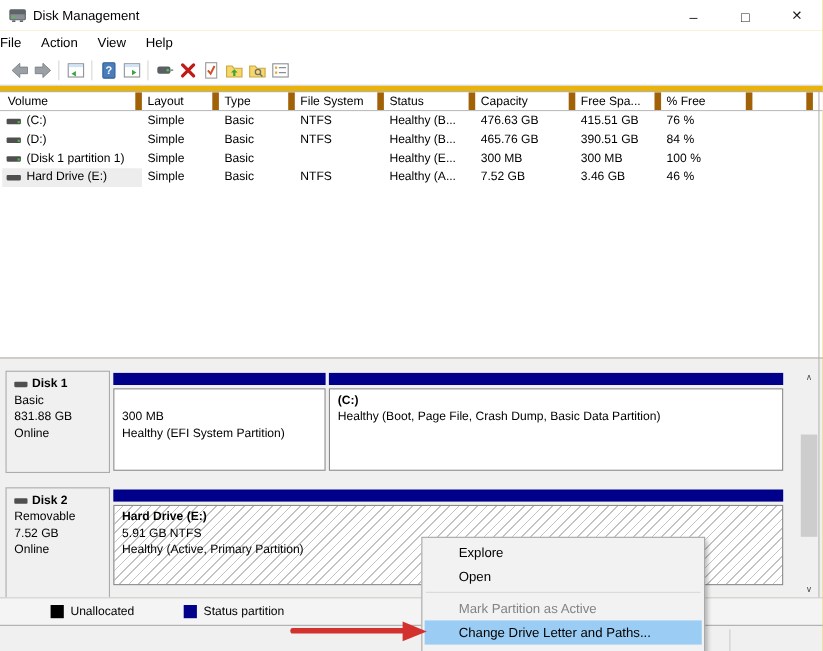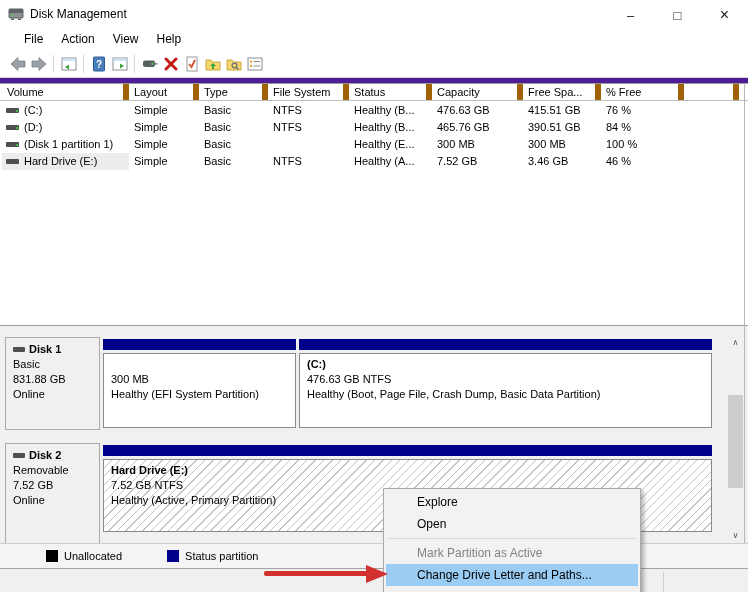--- a/index.html
+++ b/index.html
@@ -1,30 +1,30 @@
 <!DOCTYPE html>
 <html><head>
 <meta charset="utf-8">
 <style>
   * { margin:0; padding:0; box-sizing:border-box; }
   html,body { width:748px; height:592px; }
   #win {
     position:relative; width:748px; height:592px; overflow:hidden;
-    background:#4c1d95; color:#000;
+    background:#eab308; color:#000;
     font-family:"Liberation Sans","DejaVu Sans",sans-serif;
   }
   
   .titlebar { position:absolute; top:0; left:0; right:0; height:28px; background:#fff; }
   .title-icon { position:absolute; left:8px; top:7px; width:16px; height:14px; }
   .title-text { position:absolute; left:30px; top:0; line-height:28px; font-size:12px; }
   .win-controls { position:absolute; right:0; top:0; height:30px; display:flex; }
   .win-btn { width:47px; height:30px; display:flex; align-items:center; justify-content:center; font-size:13px; color:#1a1a1a; }
   .win-btn.close { font-size:16px; }
   
-  .menubar { position:absolute; top:28px; left:0; right:0; height:22px; display:flex; padding-left:24px; font-size:12px; background:#fff; }
+  .menubar { position:absolute; top:28px; left:0; right:0; height:22px; display:flex; padding-left:0; font-size:12px; background:#fff; }
   .menu-item { line-height:22px; padding:0 9px; }
   .menu-item:first-child { padding-left:0; }
   
   .toolbar { position:absolute; top:50px; left:0; right:0; height:28px; border-bottom:1px solid #d4d4d4; background:#fff;
              display:flex; align-items:center; padding-left:7px; }
   .tbtn { width:21px; height:21px; display:flex; align-items:center; justify-content:center; flex:none; }
   .tsep { width:1px; height:18px; background:#d6d6d6; margin:0 4px; flex:none; }
   
   .listpane { position:absolute; top:83px; left:0; right:0; height:243px; background:#fff;
               border-top:1px solid #9a9a9a; border-bottom:1px solid #9a9a9a; }
@@ -272,40 +272,39 @@
         <div class="ptitle"></div>
         <div>300 MB</div>
         <div>Healthy (EFI System Partition)</div>
       </div>
     </div>
 
     <div class="part" id="p-c">
       <div class="pbar" style="background-color: rgb(0, 0, 139);"></div>
       <div class="pbody">
         <div class="ptitle">(C:)</div>
-        <div>476.63 GB NTFS</div>
         <div>Healthy (Boot, Page File, Crash Dump, Basic Data Partition)</div>
       </div>
     </div>
 
     <div class="disk-label" id="d2label">
       <div class="dl-title">
           <span class="mini-disk"></span>
           <span>Disk 2</span>
         </div>
       <div>Removable</div>
       <div>7.52 GB</div>
       <div>Online</div>
     </div>
 
     <div class="part" id="p-e">
       <div class="pbar" style="background-color: rgb(0, 0, 139);"></div>
       <div class="pbody hatch">
         <div class="ptitle">Hard Drive (E:)</div>
-        <div>7.52 GB NTFS</div>
+        <div>5.91 GB NTFS</div>
         <div>Healthy (Active, Primary Partition)</div>
       </div>
     </div>
 
     <div class="scrollbar">
       <div class="sb-arrow">∧</div>
       <div class="sb-thumb"></div>
       <div class="sb-arrow down">∨</div>
     </div>
   </div>

